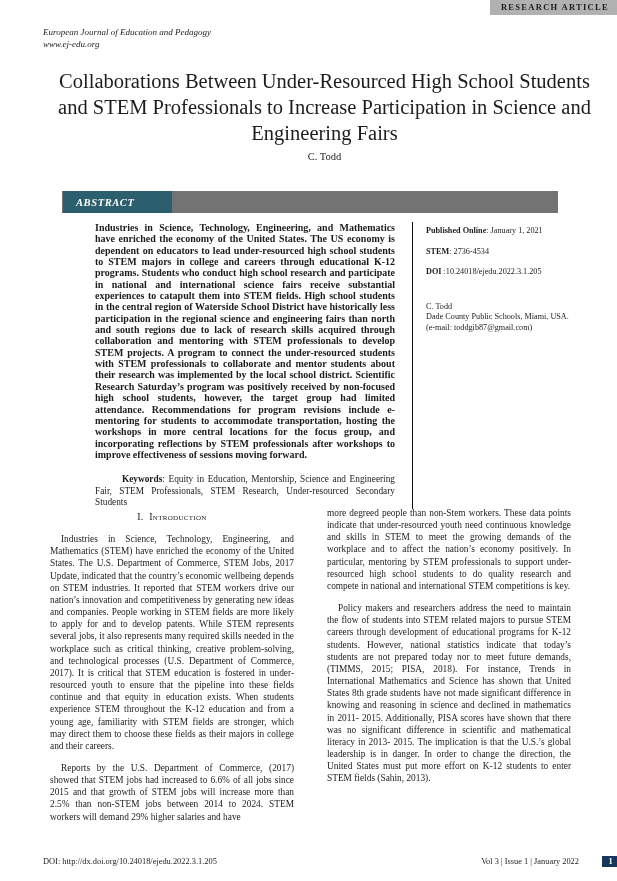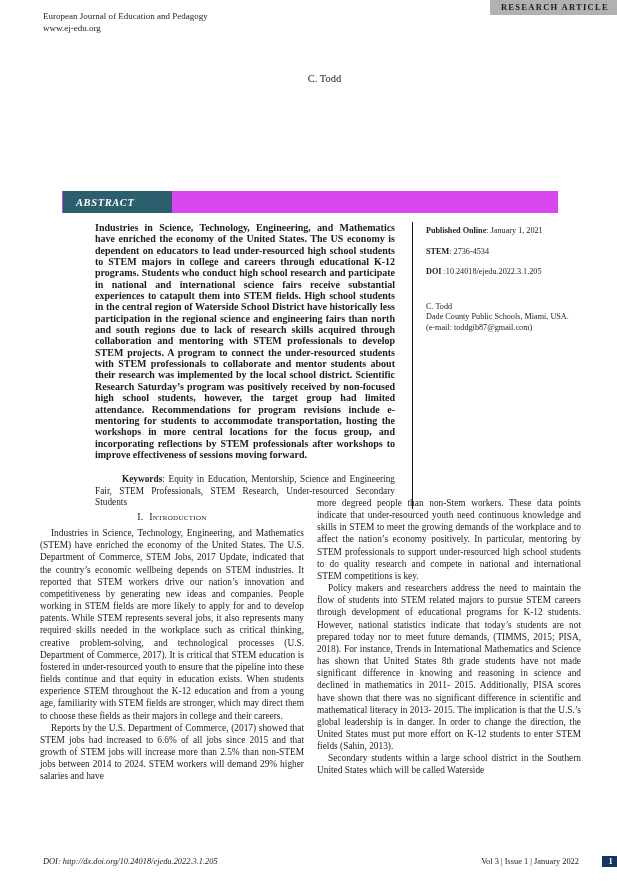--- a/index.html
+++ b/index.html
@@ -17,39 +17,39 @@
   
   .badge{
     position:absolute;top:-2px;right:29px;
     background:#b1b1b1;color:#1d1d1d;
     font-size:8.5px;font-weight:bold;letter-spacing:1.3px;
     padding:4px 11px 3px 11px;
   }
 
   
   .journal-header{
-    position:absolute;top:11px;left:43px;
-    font-size:9px;line-height:11.5px;
+    position:absolute;top:27px;left:43px;
+    font-style:italic;font-size:9px;line-height:11.5px;
   }
 
   
   .title-block{
     position:absolute;top:68px;left:0;right:0;text-align:center;
   }
   .paper-title{
     margin:0 auto;width:536px;
     font-size:20.5px;line-height:26px;font-weight:normal;
   }
   .paper-author{margin-top:5px;font-size:10.5px;}
 
   
   .abstract-section{position:absolute;top:191px;left:0;right:0;}
   .abstract-strip{
     margin-left:62px;width:496px;height:22px;
-    background:#d946ef;position:relative;
+    background:#737373;position:relative;
   }
   .abstract-label{
     position:absolute;left:1px;top:0;bottom:0;width:96px;
     background:#2c5f6d;color:#ffffff;
     font-style:italic;font-weight:bold;font-size:10.5px;letter-spacing:.6px;
     display:flex;align-items:center;padding-left:13px;
   }
   .abstract-flex{
     display:flex;margin-left:95px;margin-top:9px;
   }
@@ -75,50 +75,51 @@
   
   .body-columns{
     position:absolute;top:497px;left:40px;right:36px;
     display:flex;gap:13px;
   }
   .col{width:264px;font-size:9.35px;line-height:12.15px;text-align:justify;}
   .section-heading{
     text-align:center;font-size:10px;margin:14px 0 4px 0;font-weight:normal;
   }
   .section-heading .sc{font-variant:small-caps;letter-spacing:.3px;margin-left:6px;}
-  .para{margin:0;}
+  .para{margin:10px;}
   .para.indent{text-indent:11px;}
 
   
   .footer{
     position:absolute;left:43px;right:30px;bottom:14px;
     display:flex;justify-content:space-between;align-items:center;
     font-size:8.4px;
   }
-  .footer-doi{font-style:italic;}
+  .footer-doi{}
   .footer-right{display:flex;align-items:center;gap:16px;}
   .page-num{
     display:inline-block;background:#17365d;color:#fff;
     width:17px;text-align:center;padding:1px 0;margin-left:7px;
     font-weight:bold;font-size:8.4px;
   }
 </style>
 </head>
 <body>
 
 <div class="page">
 
   <div class="badge">RESEARCH ARTICLE</div>
 
   <div class="journal-header">
     <div>European Journal of Education and Pedagogy</div>
     <div>www.ej-edu.org</div>
   </div>
 
   <div class="title-block">
+    <h1 class="paper-title">Collaborations Between Under-Resourced High School Students and STEM Professionals to Increase Participation in Science and Engineering Fairs</h1>
     <div class="paper-author">C. Todd</div>
   </div>
 
   <div class="abstract-section">
     <div class="abstract-strip">
       <div class="abstract-label">ABSTRACT</div>
     </div>
 
     <div class="abstract-flex">
       <div class="abstract-left">
@@ -141,21 +142,20 @@
 
   <div class="body-columns">
     <div class="col">
       <h2 class="section-heading"><span>I.</span><span class="sc">Introduction</span></h2>
       <p class="para indent">Industries in Science, Technology, Engineering, and Mathematics (STEM) have enriched the economy of the United States. The U.S. Department of Commerce, STEM Jobs, 2017 Update, indicated that the country’s economic wellbeing depends on STEM industries. It reported that STEM workers drive our nation’s innovation and competitiveness by generating new ideas and companies. People working in STEM fields are more likely to apply for and to develop patents. While STEM represents several jobs, it also represents many required skills needed in the workplace such as critical thinking, creative problem-solving, and technological processes (U.S. Department of Commerce, 2017). It is critical that STEM education is fostered in under-resourced youth to ensure that the pipeline into these fields continue and that equity in education exists. When students experience STEM throughout the K-12 education and from a young age, familiarity with STEM fields are stronger, which may direct them to choose these fields as their majors in college and their careers.</p>
       <p class="para indent">Reports by the U.S. Department of Commerce, (2017) showed that STEM jobs had increased to 6.6% of all jobs since 2015 and that growth of STEM jobs will increase more than 2.5% than non-STEM jobs between 2014 to 2024. STEM workers will demand 29% higher salaries and have</p>
     </div>
     <div class="col">
       <p class="para">more degreed people than non-Stem workers. These data points indicate that under-resourced youth need continuous knowledge and skills in STEM to meet the growing demands of the workplace and to affect the nation’s economy positively. In particular, mentoring by STEM professionals to support under-resourced high school students to do quality research and compete in national and international STEM competitions is key.</p>
       <p class="para indent">Policy makers and researchers address the need to maintain the flow of students into STEM related majors to pursue STEM careers through development of educational programs for K-12 students. However, national statistics indicate that today’s students are not prepared today nor to meet future demands, (TIMMS, 2015; PISA, 2018). For instance, Trends in International Mathematics and Science has shown that United States 8th grade students have not made significant difference in knowing and reasoning in science and declined in mathematics in 2011- 2015. Additionally, PISA scores have shown that there was no significant difference in scientific and mathematical literacy in 2013- 2015. The implication is that the U.S.’s global leadership is in danger. In order to change the direction, the United States must put more effort on K-12 students to enter STEM fields (Sahin, 2013).</p>
-      <p class="para indent">Secondary students within a large school district in the Southern United States which will be called Waterside</p>
     </div>
   </div>
 
   <div class="footer">
     <span class="footer-doi">DOI: http://dx.doi.org/10.24018/ejedu.2022.3.1.205</span>
     <span class="footer-right">
       <span>Vol 3 | Issue 1 | January 2022</span>
       <span class="page-num">1</span>
     </span>
   </div>

